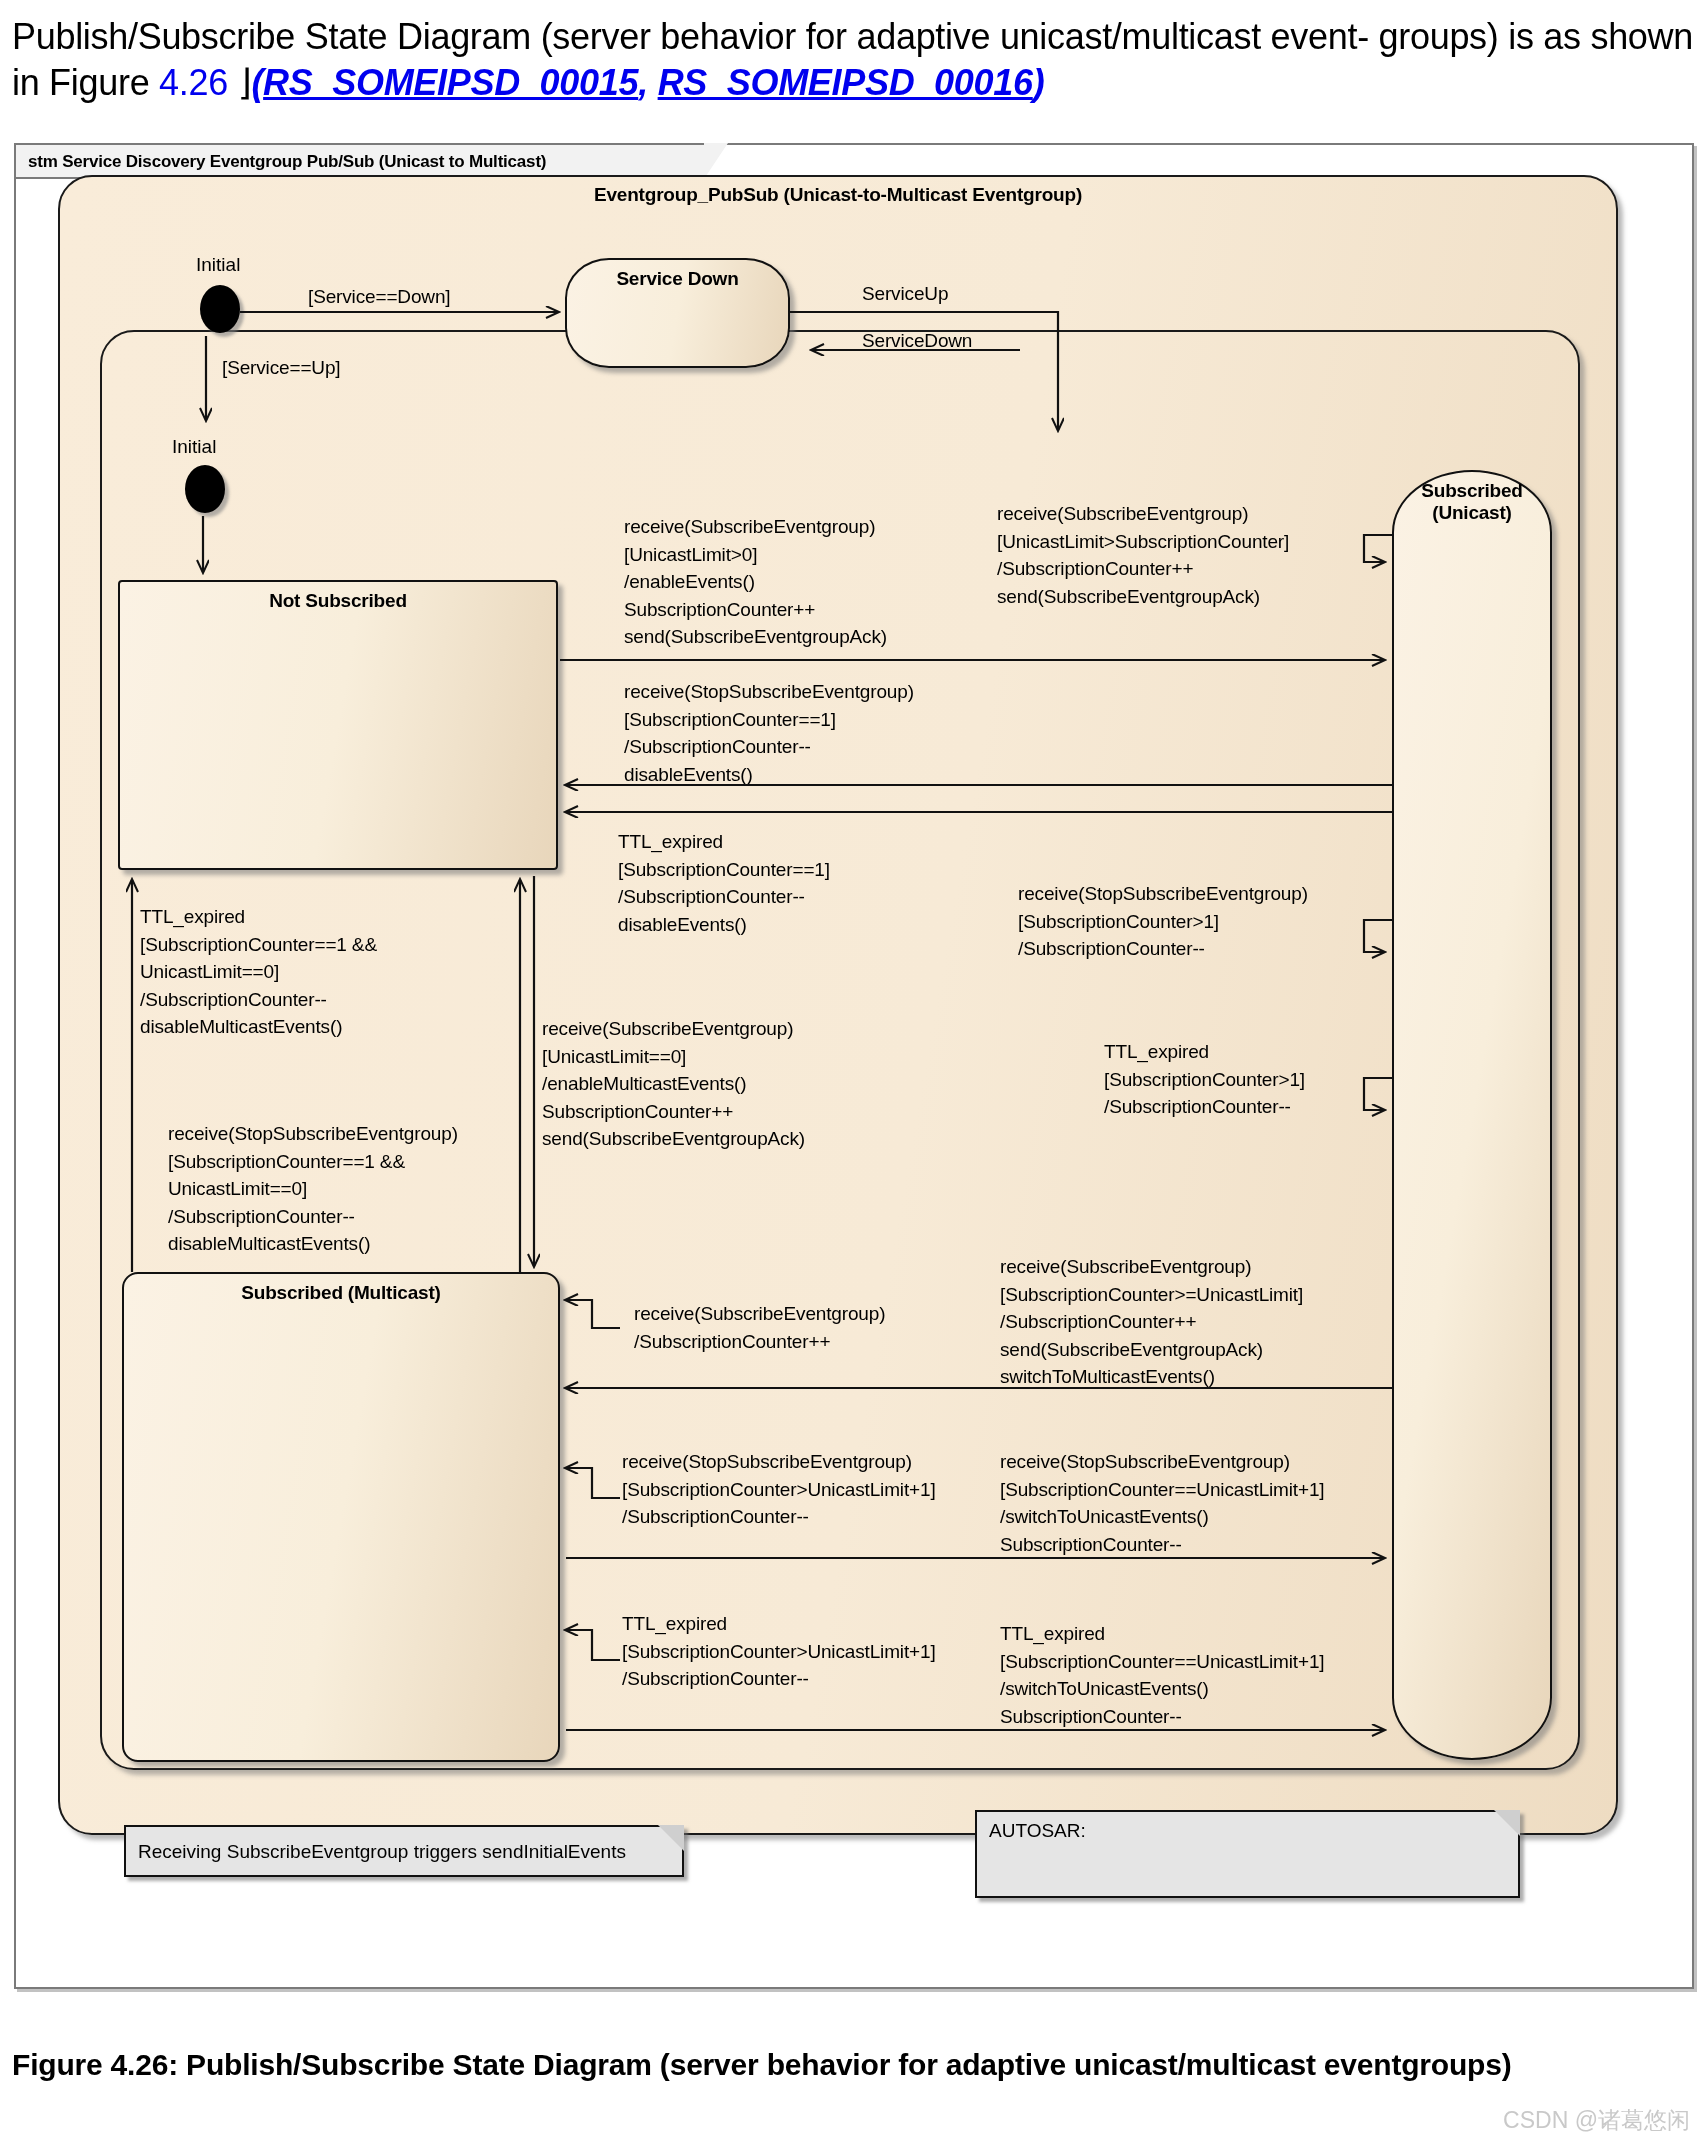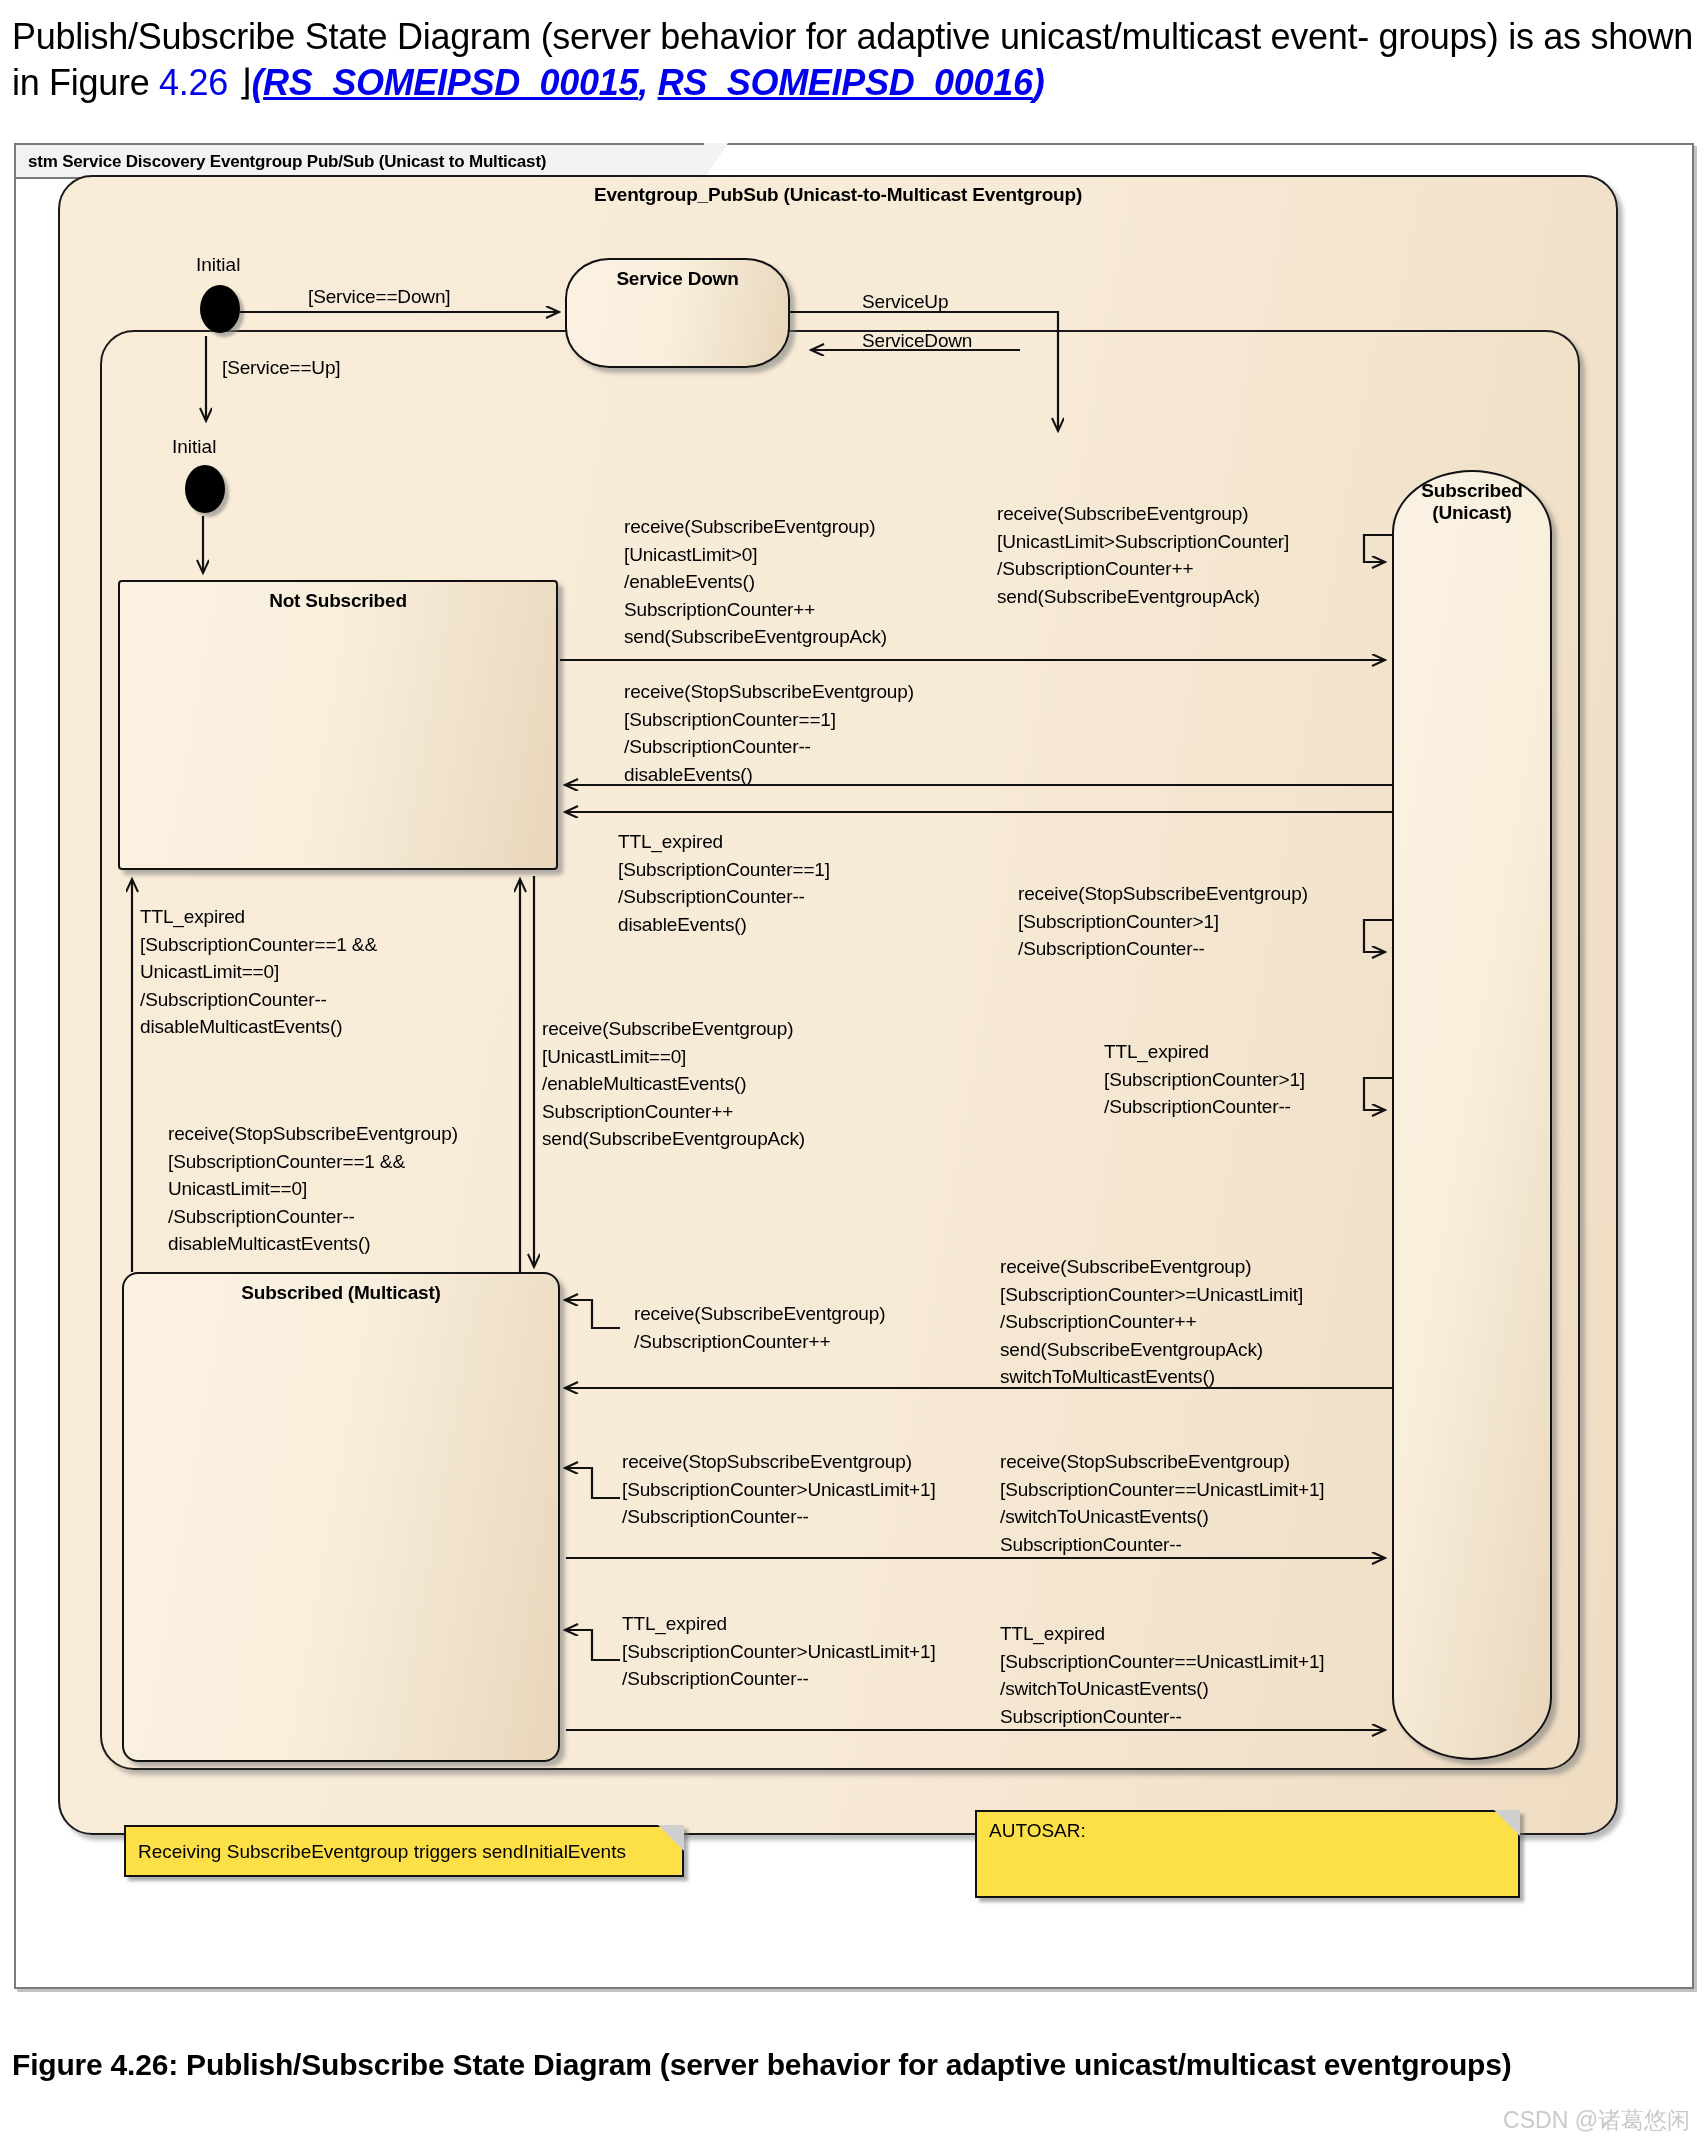--- a/index.html
+++ b/index.html
@@ -56,21 +56,21 @@
       border-radius:90px/70px;}
   
   .initial-dot{position:absolute;width:40px;height:48px;border-radius:50%;
       background:#000;box-shadow:4px 4px 3px rgba(130,130,130,.6);}
   .initial-lbl{position:absolute;font-size:19px;white-space:nowrap;}
   
   .tl{position:absolute;font-size:19px;line-height:1.45;white-space:pre;
       letter-spacing:-0.15px;}
   
   .note{position:absolute;box-sizing:border-box;border:2px solid #111;
-      background:#fde047;box-shadow:4px 4px 3px rgba(110,110,110,.55);
+      background:#e5e5e5;box-shadow:4px 4px 3px rgba(110,110,110,.55);
       font-size:19px;padding:8px 12px;}
   .note-fold{position:absolute;right:-2px;top:-2px;width:0;height:0;
       border-left:26px solid transparent;border-top:26px solid #cfcfcf;}
   #note1{left:124px;top:1825px;width:560px;height:52px;}
   #note1 .txt{position:absolute;left:12px;top:14px;white-space:nowrap;}
   #note2{left:975px;top:1810px;width:545px;height:88px;}
   #note2 .hdr{position:absolute;left:12px;top:8px;}
   #note2 ul{margin:0;padding:0;list-style:none;position:absolute;left:14px;top:32px;}
   #note2 li{position:relative;padding-left:48px;line-height:1.5;white-space:nowrap;}
   #note2 li:before{content:"\2022";position:absolute;left:4px;top:-2px;font-size:18px;}
@@ -116,21 +116,21 @@
   <div class="st-title" id="subUniTitle">Subscribed<br>(Unicast)</div>
 </div>
 
 <div class="initial-lbl" style="left:196px;top:254px">Initial</div>
 <div class="initial-dot" style="left:200px;top:285px"></div>
 <div class="initial-lbl" style="left:172px;top:436px">Initial</div>
 <div class="initial-dot" style="left:185px;top:465px"></div>
 
 <div class="tl" style="left:308px;top:283px">[Service==Down]</div>
 <div class="tl" style="left:222px;top:354px">[Service==Up]</div>
-<div class="tl" style="left:862px;top:288px">ServiceUp</div>
+<div class="tl" style="left:862px;top:280px">ServiceUp</div>
 <div class="tl" style="left:862px;top:327px">ServiceDown</div>
 
 <div class="tl" style="left:624px;top:513px">receive(SubscribeEventgroup)
 [UnicastLimit&gt;0]
 /enableEvents()
 SubscriptionCounter++
 send(SubscribeEventgroupAck)</div>
 <div class="tl" style="left:997px;top:500px">receive(SubscribeEventgroup)
 [UnicastLimit&gt;SubscriptionCounter]
 /SubscriptionCounter++

